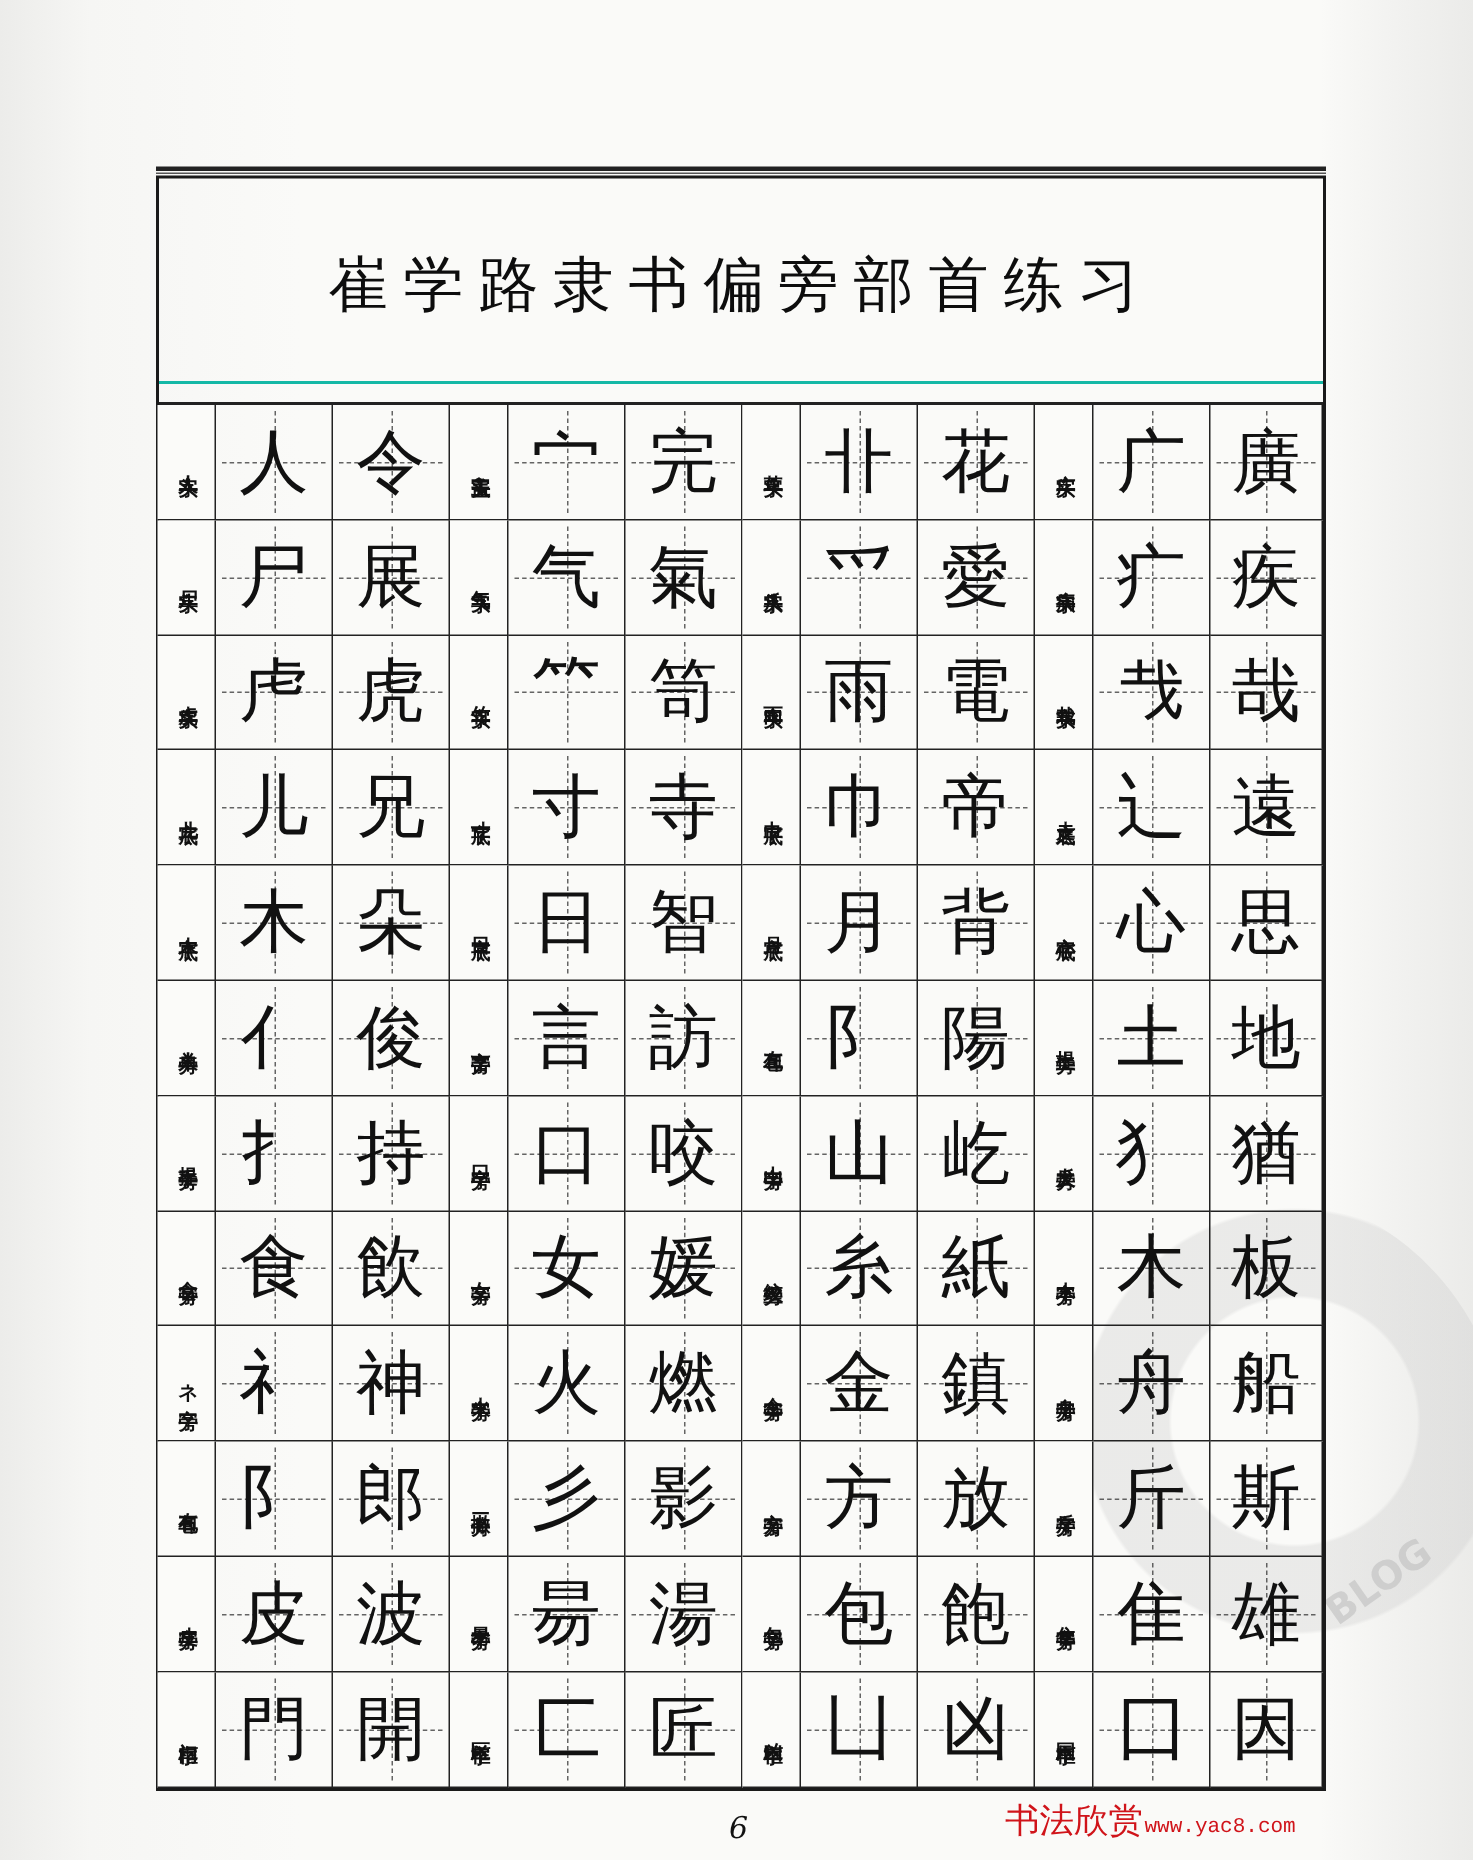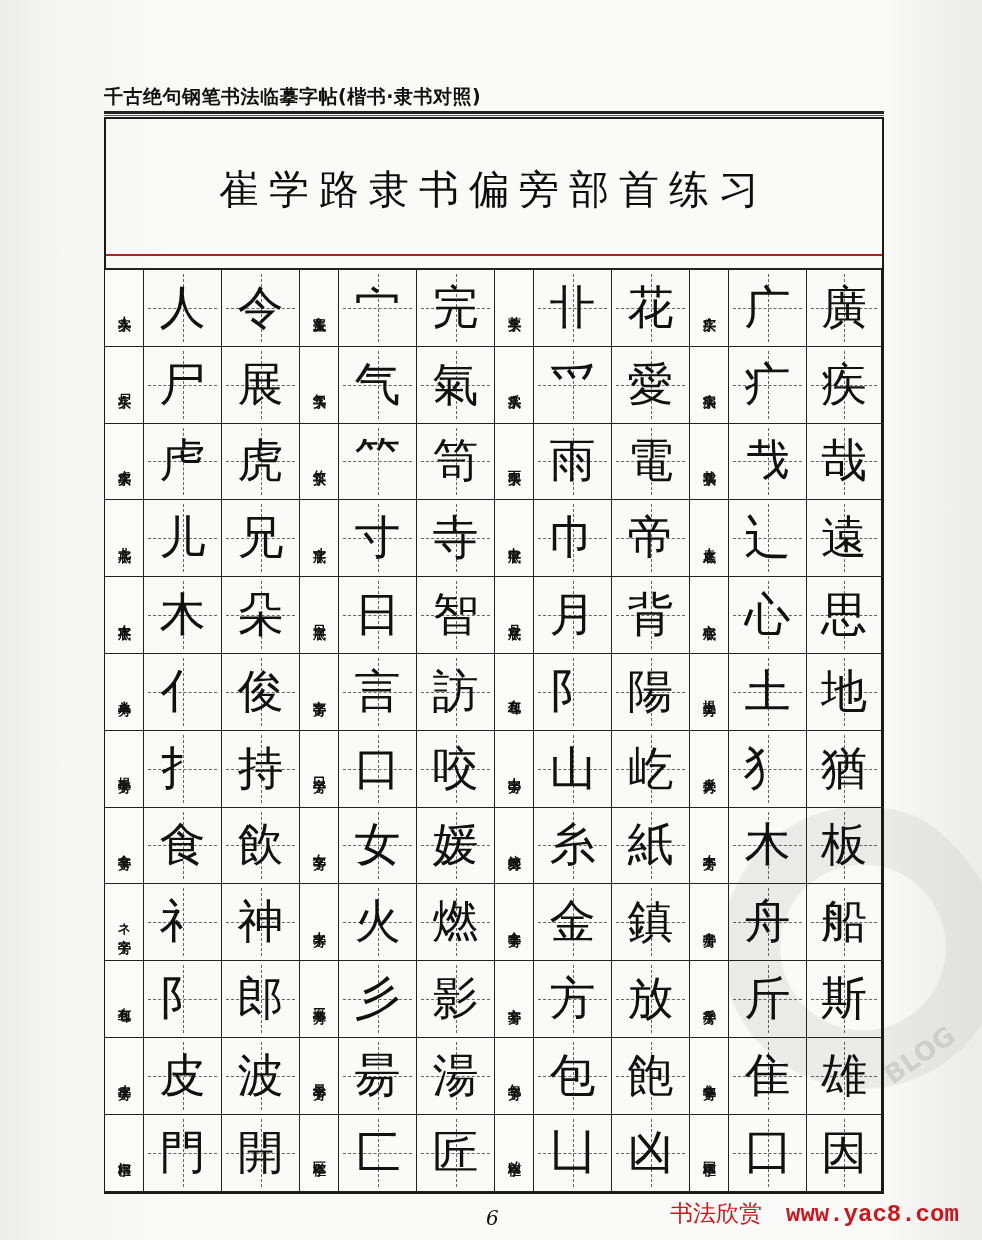--- a/index.html
+++ b/index.html
@@ -38,21 +38,21 @@
   .header-rule2 {
     position: absolute; left: 104px; top: 115px; width: 780px; height: 1px; background: #555;
   }
   .frame {
     position: absolute; left: 104px; top: 117px; width: 776px; height: 1073px;
     border: 2px solid #1a1a1a; background: transparent;
   }
   .title-box {
     position: absolute; left: 106px; top: 119px; width: 776px; height: 135px;
     display: flex; align-items: center; justify-content: center;
-    border-bottom: 2px solid #b91c1c;
+    border-bottom: 2px solid #14b8a6;
   }
   .title {
     font-family: "DejaVu Serif", serif; font-size: 40px; letter-spacing: 10px; color: #0d0d0d;
     margin-top: 6px;
   }
   .strip {
     position: absolute; left: 106px; top: 256px; width: 776px; height: 12px;
     border-bottom: 2px solid #222;
   }
   .grid {
@@ -86,32 +86,31 @@
   }
   .char span { position: relative; z-index: 1; }
   .page-number {
     position: absolute; left: 486px; top: 1206px; font-family: "DejaVu Serif", serif;
     font-style: italic; font-size: 20px; color: #111;
   }
   .site-mark {
     position: absolute; left: 670px; top: 1198px; font-size: 20px; color: #d0141a;
     font-family: "Liberation Serif", serif; white-space: nowrap;
   }
-  .site-mark .cn { font-size: 23px; margin-right: 24px; }
-  .site-mark .url { font-family: "Liberation Mono", monospace; font-size: 24px; font-weight: bold; }
+  .site-mark .cn { font-size: 23px; margin-right: 1px; }
+  .site-mark .url { font-family: "Liberation Mono", monospace; font-size: 14px; }
 </style>
 </head>
 <body>
 
 <div class="page-bg"></div>
 <div class="watermark"></div>
 <div class="watermark-text">BLOG</div>
 
 <div class="running-header">
-  <span class="rh-left">千古绝句钢笔书法临摹字帖(楷书·隶书对照)</span>
 </div>
 <div class="header-rule"></div>
 <div class="header-rule2"></div>
 
 <div class="frame"></div>
 <div class="title-box">
   <div class="title">崔学路隶书偏旁部首练习</div>
 </div>
 <div class="strip"></div>
 

